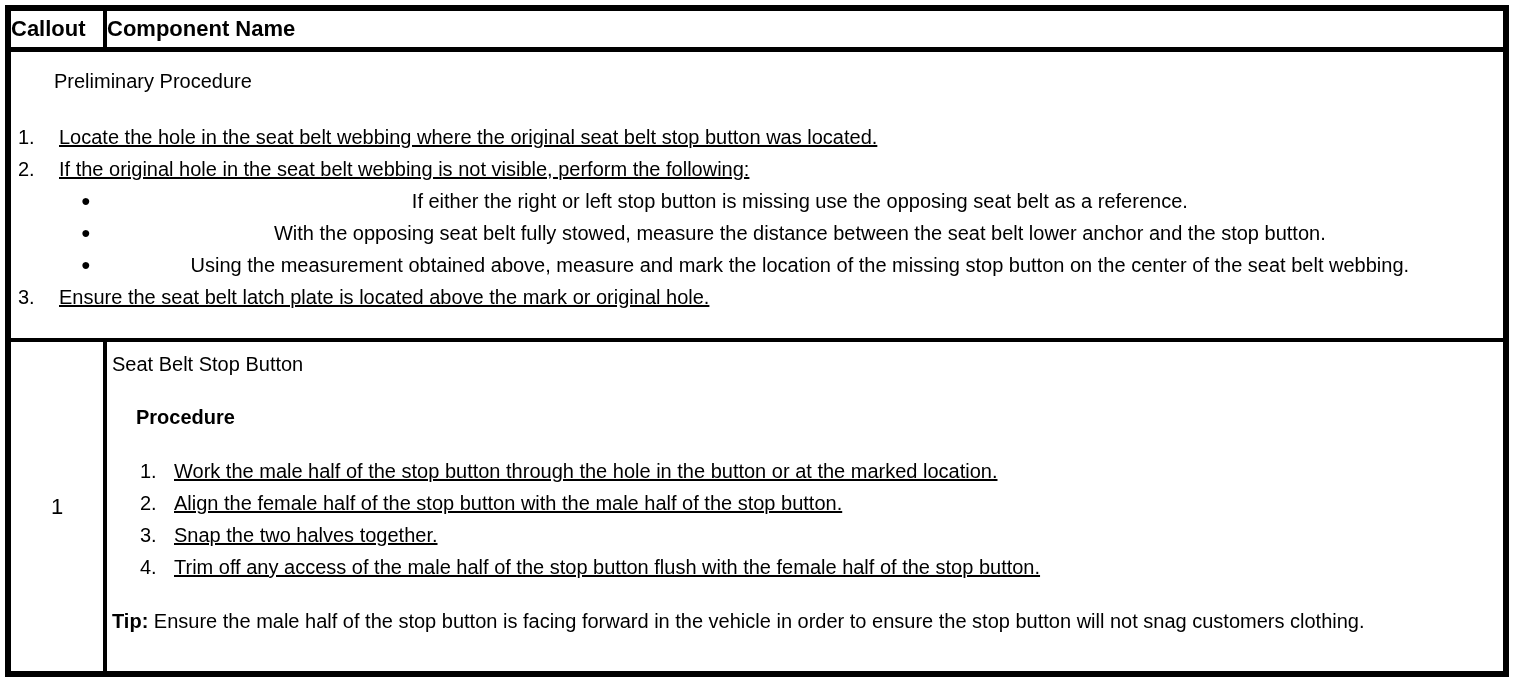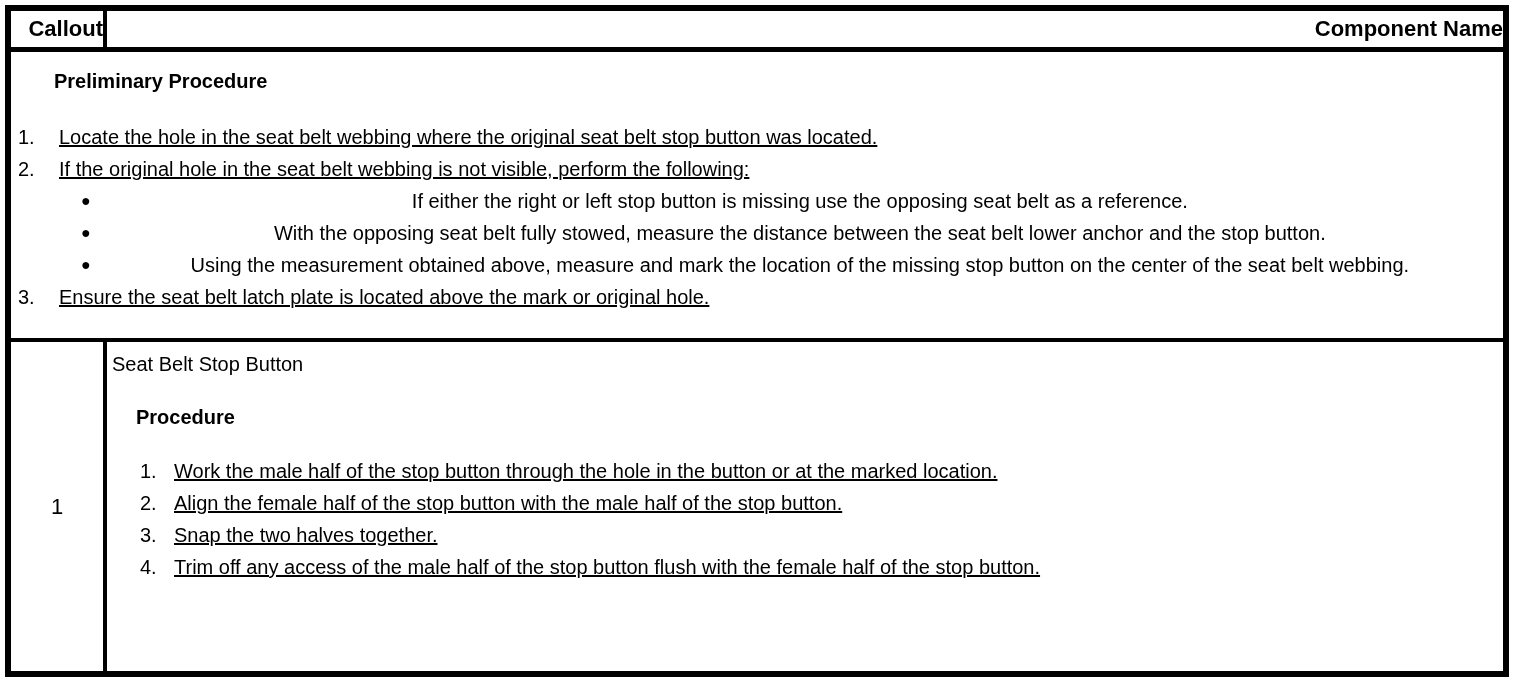--- a/index.html
+++ b/index.html
@@ -26,36 +26,36 @@
     flex: 0 0 auto;
   }
   .callout-col {
     width: 96px;
     flex: 0 0 96px;
     border-right: 4px solid #000;
   }
   .header-cell {
     display: flex;
     align-items: center;
-    justify-content: flex-end;
+    justify-content: flex-start;
     font-weight: bold;
     font-size: 22px;
   }
   .component-col { flex: 1 1 auto; }
   
   .prelim-row {
     flex: 0 0 290px;
     border-bottom: 4px solid #000;
     padding: 9px 14px 0 7px;
     font-size: 20px;
     line-height: 32px;
     overflow: hidden;
   }
   .prelim-heading {
-    font-weight: bold;
+    font-weight: normal;
     margin: 4px 0 24px 36px;
   }
   .oitem {
     display: flex;
     align-items: flex-start;
   }
   .oitem .onum {
     flex: 0 0 30px;
     margin-right: 11px;
     text-align: left;
@@ -171,16 +171,19 @@
         <div class="oitem">
           <span class="onum">3.</span>
           <span class="otext">Snap the two halves together.</span>
         </div>
         <div class="oitem">
           <span class="onum">4.</span>
           <span class="otext">Trim off any access of the male half of the stop button flush with the female half of the stop button.</span>
         </div>
       </div>
 
+      <div class="tip">
+        <span class="tip-label">Tip:</span><span> Ensure the male half of the stop button is facing forward in the vehicle in order to ensure the stop button will not snag customers clothing.</span>
+      </div>
     </div>
   </div>
 
 </div>
 
 </body></html>

